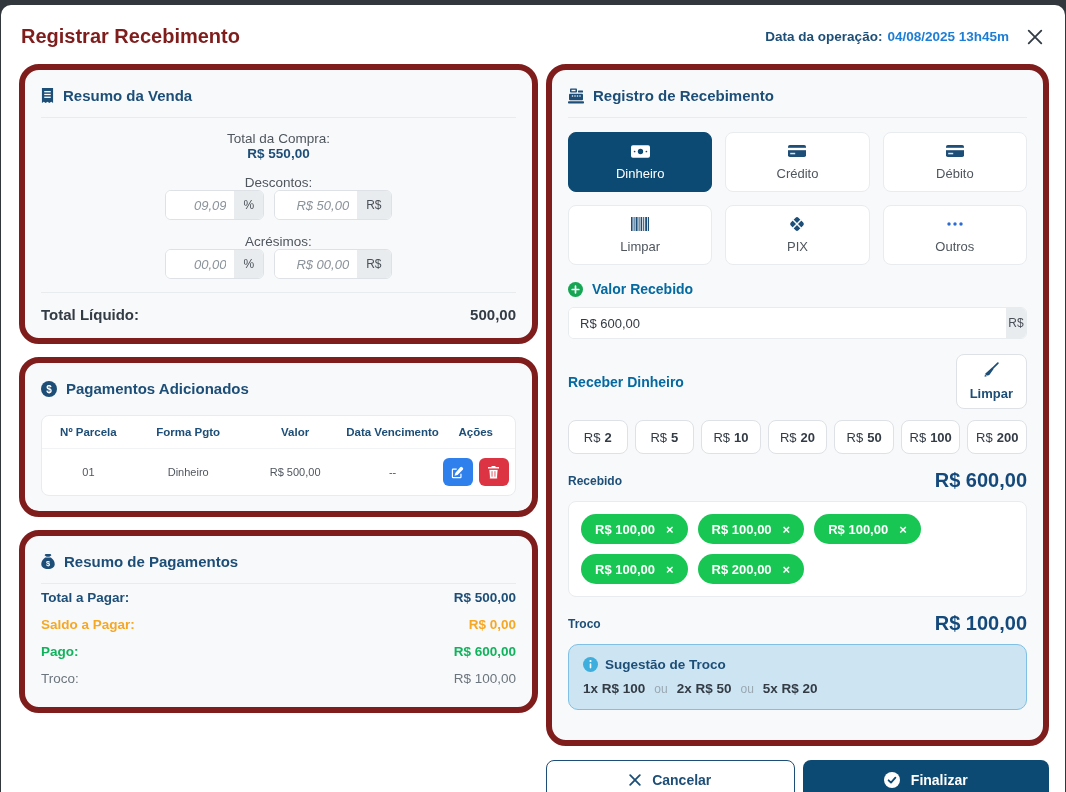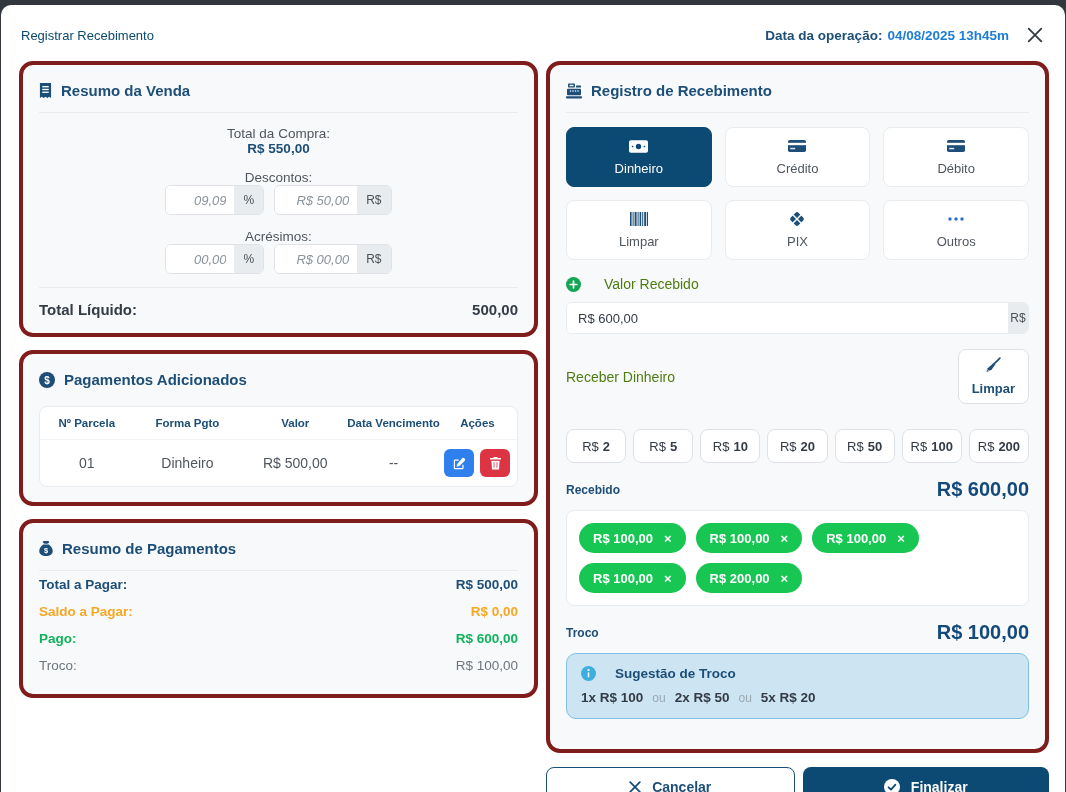--- a/index.html
+++ b/index.html
@@ -1,91 +1,91 @@
 <!DOCTYPE html>
 <html><head>
 <meta charset="utf-8">
 <style>
   html,body{margin:0;padding:0;background:#31373c;font-family:"Liberation Sans",sans-serif;}
   .modal{width:1064px;box-sizing:border-box;min-height:783px;margin:5px auto 2px;background:#fff;
          border-radius:10px;padding:16px 18px 16px;}
   
   .hdr{display:flex;align-items:center;justify-content:space-between;margin:4px 2px 16px;}
-  .hdr-title{font-size:13px;font-weight:normal;color:#0c4a6e;}
+  .hdr-title{font-size:20px;font-weight:bold;color:#7f1d1d;}
   .hdr-right{display:flex;align-items:center;gap:16px;font-size:13.5px;}
   .date-label{color:#1d4e77;font-weight:bold;}
   .date-value{color:#1c7ed6;font-weight:bold;cursor:pointer;}
   .close-btn{background:none;border:none;cursor:pointer;display:flex;padding:2px;}
   
   .cols{display:flex;gap:8px;align-items:flex-start;}
   .col-left{width:519px;display:flex;flex-direction:column;gap:13px;flex:none;}
   .col-right{width:503px;flex:none;}
-  .card{background:#f8f9fa;border:4px solid #7f1d1d;border-radius:14px;padding:13px 16px 15px;box-sizing:border-box;}
+  .card{background:#f8f9fa;border:6px solid #7f1d1d;border-radius:20px;padding:13px 16px 15px;box-sizing:border-box;}
   .card-head{display:flex;align-items:center;gap:9px;color:#1d4e77;font-weight:bold;font-size:15px;
              padding:4px 0 13px;border-bottom:1px solid #e9ecef;}
   .icon{display:inline-flex;align-items:center;justify-content:center;}
   
   .srow{display:flex;justify-content:space-between;align-items:center;padding:7px 0;flex-direction:column;}
   .srow .lbl{color:#4f565e;font-size:13.5px;}
   .srow .val{color:#1d4e77;font-weight:bold;font-size:13.5px;}
   .srow-inputs{display:flex;gap:10px;}
   .igroup{display:flex;border:1px solid #dee2e6;border-radius:6px;overflow:hidden;background:#fff;height:28px;}
   .igroup input{border:none;outline:none;text-align:right;font-style:italic;color:#8a929a;font-size:13px;
                 padding:0 8px;background:#fff;font-family:inherit;}
   .igroup input.w1{width:52px;} .igroup input.w2{width:66px;}
   .suffix{background:#e9ecef;color:#495057;font-size:12px;display:flex;align-items:center;justify-content:center;
           padding:0 9px;border:none;cursor:pointer;font-family:inherit;}
   .net-row{display:flex;justify-content:space-between;border-top:1px solid #e9ecef;margin-top:6px;
            padding-top:13px;font-weight:bold;color:#333b45;font-size:15px;}
   
   .tbl{background:#fff;border:1px solid #e9ecef;border-radius:8px;margin-top:12px;overflow:hidden;}
   .t-head,.t-row{display:flex;align-items:center;text-align:center;}
   .t-head{padding:10px 6px;border-bottom:1px solid #f1f3f5;color:#1d4e77;font-weight:bold;font-size:11.5px;}
-  .t-row{padding:9px 6px;color:#4f565e;font-size:14px;}
+  .t-row{padding:9px 6px;color:#4f565e;font-size:11px;}
   .c1{width:85px;} .c2{width:125px;} .c3{width:100px;} .c4{width:105px;} .c5{width:70px;}
   .actions{display:flex;gap:6px;justify-content:center;}
   .abtn{width:30px;height:28px;border-radius:6px;border:none;display:inline-flex;align-items:center;
         justify-content:center;cursor:pointer;}
   .abtn.edit{background:#2f80ed;} .abtn.del{background:#dd3444;}
   
   .prow{display:flex;justify-content:space-between;padding:6px 0;font-size:13.5px;font-weight:bold;}
   .prow:first-of-type{padding-top:12px;}
   .c-navy{color:#1d4e77;} .c-orange{color:#f6a723;} .c-green{color:#10b35c;}
   .c-gray{color:#6c757d;font-weight:normal;}
   
   .methods{display:grid;grid-template-columns:repeat(3,1fr);gap:13px;margin:14px 0 16px;}
   .method{background:#fff;border:1px solid #e9ecef;border-radius:8px;height:60px;display:flex;cursor:pointer;
           flex-direction:column;align-items:center;justify-content:center;gap:7px;font-size:13px;color:#4f565e;
           font-family:inherit;}
   .micon{color:#1d4e77;height:15px;display:flex;align-items:center;}
   .method.active{background:#0d4a73;color:#fff;border-color:#0d4a73;}
   .method.active .micon{color:#fff;}
-  .vlabel{display:flex;gap:23px;align-items:center;color:#4d7c0f;font-weight:normal;font-size:14px;margin:6px 0 10px;}
+  .vlabel{display:flex;gap:9px;align-items:center;color:#0369a1;font-weight:bold;font-size:14px;margin:6px 0 10px;}
   .amount-group{display:flex;border:1px solid #e9ecef;border-radius:6px;overflow:hidden;height:30px;
                 background:#fff;margin-bottom:15px;}
   .amount-group input{flex:1;border:none;outline:none;color:#333b45;font-size:13px;padding:0 11px;
                       font-family:inherit;background:#fff;}
   .amount-group .suffix{width:20px;}
-  .cash-row{display:flex;justify-content:space-between;align-items:center;margin-bottom:25px;}
+  .cash-row{display:flex;justify-content:space-between;align-items:center;margin-bottom:11px;}
   .cash-row .vlabel{margin:0;}
   .clear-btn{display:flex;gap:9px;align-items:center;background:#fff;border:1px solid #dee2e6;border-radius:8px;
              padding:7px 13px;color:#1d4e77;font-weight:bold;font-size:13px;cursor:pointer;font-family:inherit;flex-direction:column;}
   .denoms{display:flex;gap:7px;margin-bottom:15px;}
   .denom{flex:1;height:34px;background:#fff;border:1px solid #dee2e6;border-radius:8px;display:flex;cursor:pointer;
          align-items:center;justify-content:center;gap:4px;font-size:13px;color:#333b45;font-family:inherit;}
   .denom b{font-weight:bold;}
   .total-row{display:flex;justify-content:space-between;align-items:center;margin:2px 0 9px;}
   .total-row .tlbl{color:#1d4e77;font-weight:bold;font-size:12px;}
   .total-row .tamt{color:#14497b;font-weight:bold;font-size:20px;}
   .chips-box{background:#fff;border:1px solid #e9ecef;border-radius:8px;padding:12px;display:flex;flex-wrap:wrap;
              gap:10px;min-height:68px;margin-bottom:15px;align-content:flex-start;}
   .chip{background:#17c653;color:#fff;border:none;border-radius:16px;padding:0 14px;height:30px;font-size:13px;
         font-weight:bold;display:inline-flex;gap:11px;align-items:center;cursor:pointer;font-family:inherit;}
   .suggestion{background:#cde5f2;border:1px solid #7fc0e4;border-radius:10px;padding:12px 14px 13px;margin-bottom:15px;}
-  .sug-title{display:flex;gap:19px;align-items:center;color:#1d4e77;font-weight:bold;font-size:13.5px;margin-bottom:9px;}
+  .sug-title{display:flex;gap:7px;align-items:center;color:#1d4e77;font-weight:bold;font-size:13.5px;margin-bottom:9px;}
   .sug-opts{font-size:13.5px;color:#333b45;font-weight:bold;display:flex;gap:9px;align-items:center;}
   .sug-sep{color:#9aa7b1;font-weight:normal;font-size:12px;}
   .add-btn{width:100%;background:#0d4a73;color:#fff;border:none;border-radius:8px;height:32px;font-weight:bold;
            font-size:13px;display:flex;align-items:center;justify-content:center;gap:9px;cursor:pointer;
            font-family:inherit;}
   
   .footer{display:flex;gap:8px;margin-top:14px;}
   .cancel-btn{flex:1;height:40px;background:#fff;border:1px solid #1d4e77;border-radius:8px;color:#1d4e77;
               font-weight:bold;font-size:14px;display:flex;align-items:center;justify-content:center;gap:11px;
               cursor:pointer;font-family:inherit;}

